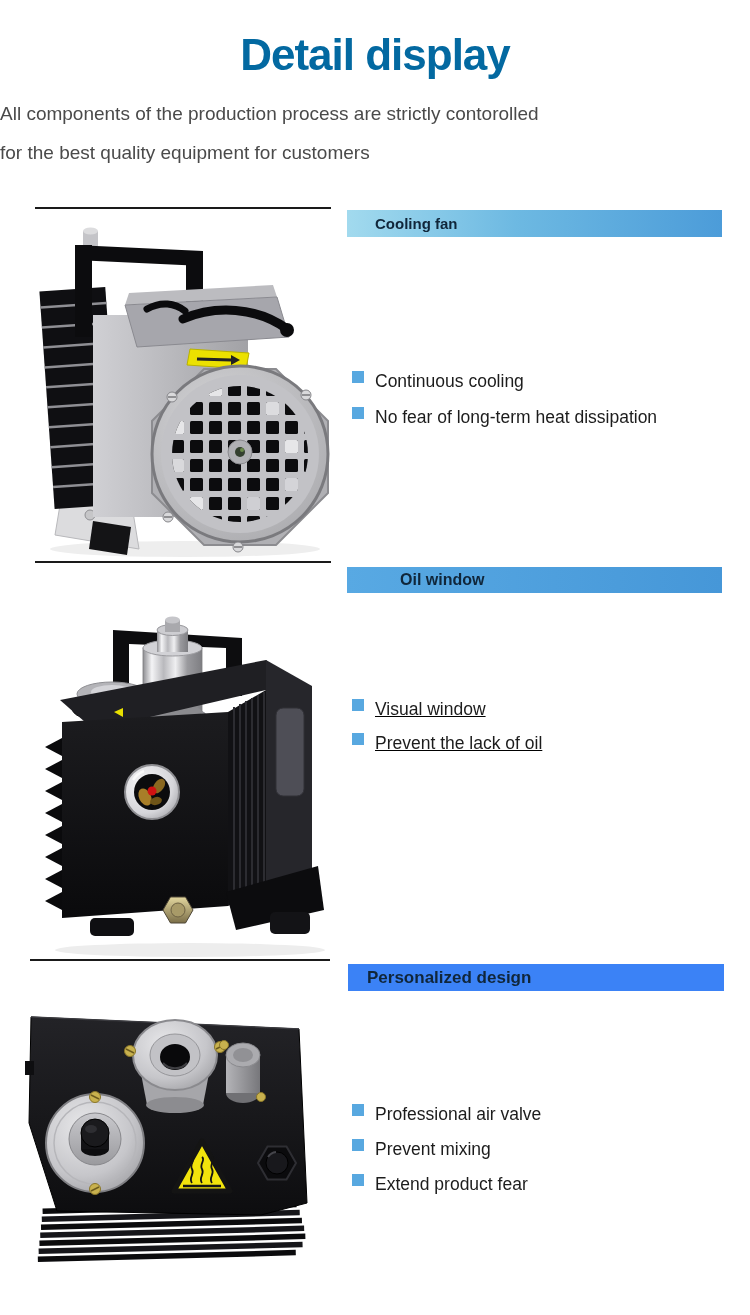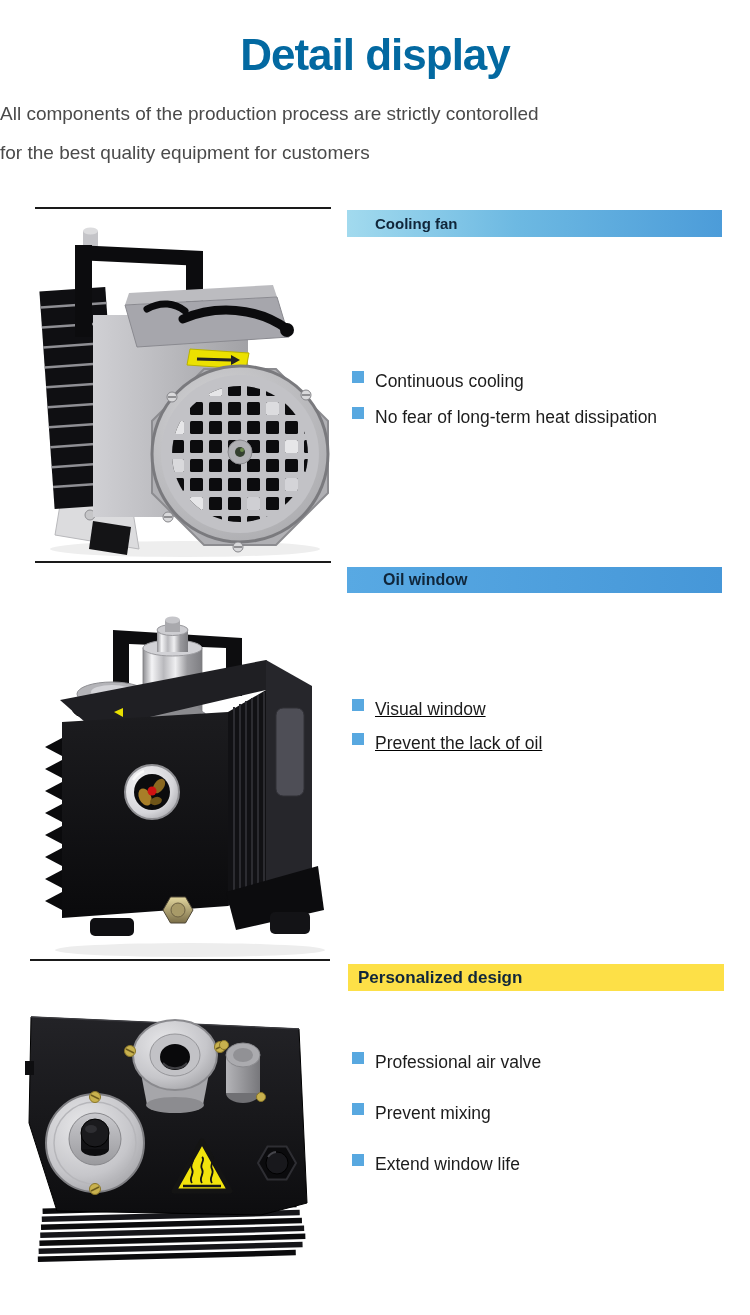--- a/index.html
+++ b/index.html
@@ -26,31 +26,31 @@
   #photo-2{left:30px;top:600px;width:300px;height:361px;
            border-bottom:2px solid #1a1a1a;}
   #photo-3{left:25px;top:1005px;width:293px;height:280px;}
   
   .bar{
     display:flex;align-items:center;
     color:#10263a;font-weight:600;box-sizing:border-box;
   }
   #bar-1{left:347px;top:210px;width:375px;height:27px;font-size:15px;padding-left:28px;
          background:linear-gradient(90deg,#a2daee 0%,#6db9e2 45%,#4c9cd9 100%);}
-  #bar-2{left:347px;top:567px;width:375px;height:26px;font-size:16px;padding-left:36px;
+  #bar-2{left:347px;top:567px;width:375px;height:26px;font-size:16px;padding-left:53px;
          background:linear-gradient(90deg,#58a9e3 0%,#4697d8 100%);}
-  #bar-3{left:348px;top:964px;width:376px;height:27px;font-size:17px;padding-left:10px;
-         background:#fde047;}
+  #bar-3{left:348px;top:964px;width:376px;height:27px;font-size:17px;padding-left:19px;
+         background:#3b82f6;}
   
   .bullets{display:flex;flex-direction:column;}
   #bullets-1{left:352px;top:371px;}
   #bullets-1 .bullet-row{margin-bottom:15px;}
   #bullets-2{left:352px;top:699px;}
   #bullets-2 .bullet-row{margin-bottom:13px;text-decoration:underline;}
-  #bullets-3{left:352px;top:1052px;gap:16px;}
+  #bullets-3{left:352px;top:1104px;}
   #bullets-3 .bullet-row{margin-bottom:14px;}
   .bullet-row{display:flex;height:21px;}
   .bullet-sq{width:12px;height:12px;background:#58a8e0;flex:0 0 12px;margin-right:11px;}
   .bullet-label{font-size:17.5px;color:#1c1c1c;white-space:nowrap;}
 </style>
 </head>
 <body>
 
 <div id="page-title" class="abs">Detail display</div>
 <div id="subtitle-1" class="abs subtitle-line">All components of the production process are strictly contorolled</div>
@@ -349,15 +349,15 @@
   <div class="bullet-row">
     <span class="bullet-sq"></span>
     <span class="bullet-label">Professional air valve</span>
   </div>
   <div class="bullet-row">
     <span class="bullet-sq"></span>
     <span class="bullet-label">Prevent mixing</span>
   </div>
   <div class="bullet-row">
     <span class="bullet-sq"></span>
-    <span class="bullet-label">Extend window life</span>
+    <span class="bullet-label">Extend product fear</span>
   </div>
 </div>
 
 </body></html>

